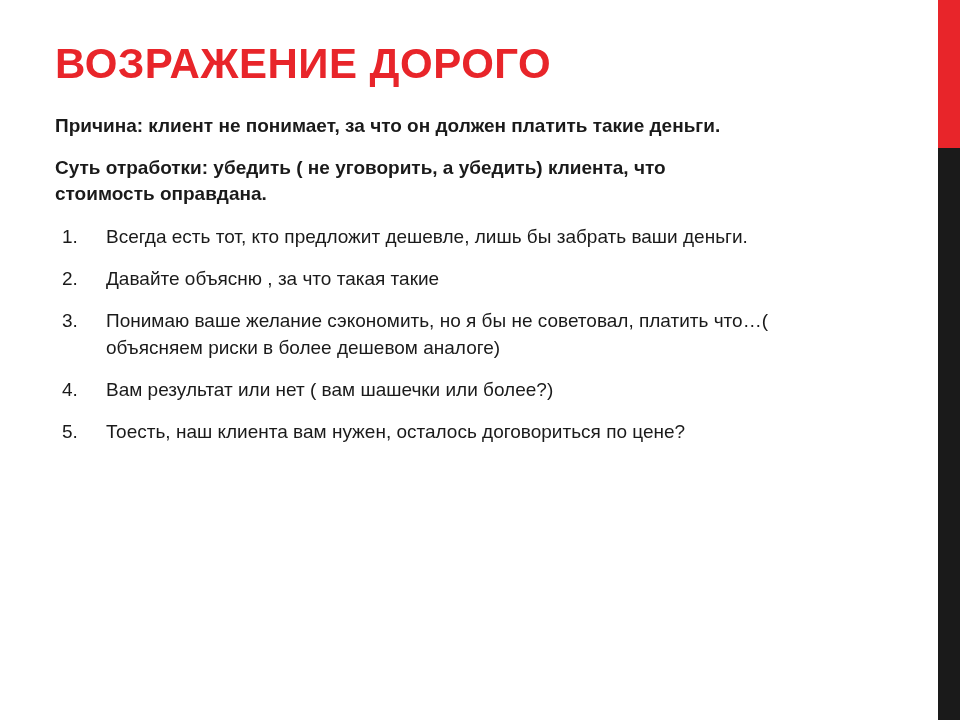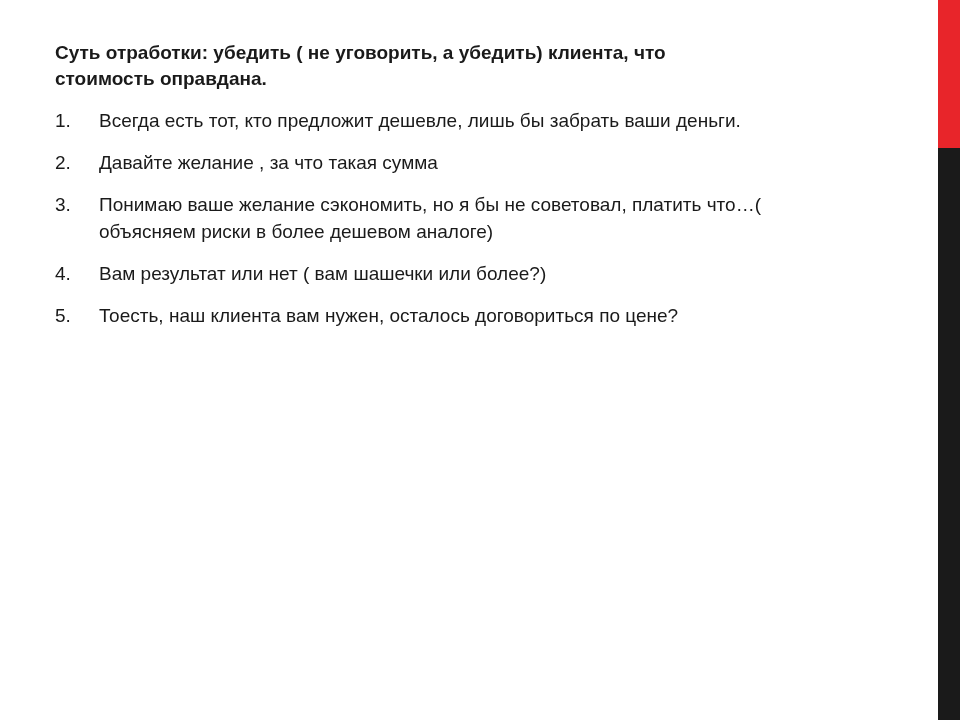--- a/index.html
+++ b/index.html
@@ -62,21 +62,21 @@
     margin: 0 0 16px 0;
     font-weight: bold;
     max-width: 715px;
   }
   .para.label {
     margin-bottom: 14px;
   }
 
   ol.variants {
     list-style: none;
-    margin: 0;
+    margin: 7px;
     padding: 0;
     counter-reset: vitem;
   }
   ol.variants li {
     position: relative;
     counter-increment: vitem;
     font-size: 19px;
     line-height: 1.42;
     color: #1a1a1a;
     padding-left: 44px;
@@ -97,27 +97,29 @@
 </head>
 <body>
 
 <div class="slide">
 
   <div class="edge-bar edge-bar-red"></div>
   <div class="edge-bar edge-bar-black"></div>
 
   <div class="content">
 
+    <h1 class="slide-title">Возражение дорого</h1>
 
+    <p class="para">Причина: клиент не понимает, за что он должен платить такие деньги.</p>
 
     <p class="para">Суть отработки: убедить ( не уговорить, а убедить) клиента, что стоимость оправдана.</p>
 
 
     <ol class="variants">
       <li>Всегда есть тот, кто предложит дешевле, лишь бы забрать ваши деньги.</li>
-      <li>Давайте желание , за что такая сумма</li>
+      <li>Давайте объясню , за что такая такие</li>
       <li>Понимаю ваше желание сэкономить, но я бы не советовал, платить что…( объясняем риски в более дешевом аналоге)</li>
       <li>Вам результат или нет ( вам шашечки или более?)</li>
       <li>Тоесть, наш клиента вам нужен, осталось договориться по цене?</li>
     </ol>
 
   </div>
 </div>
 
 </body></html>

